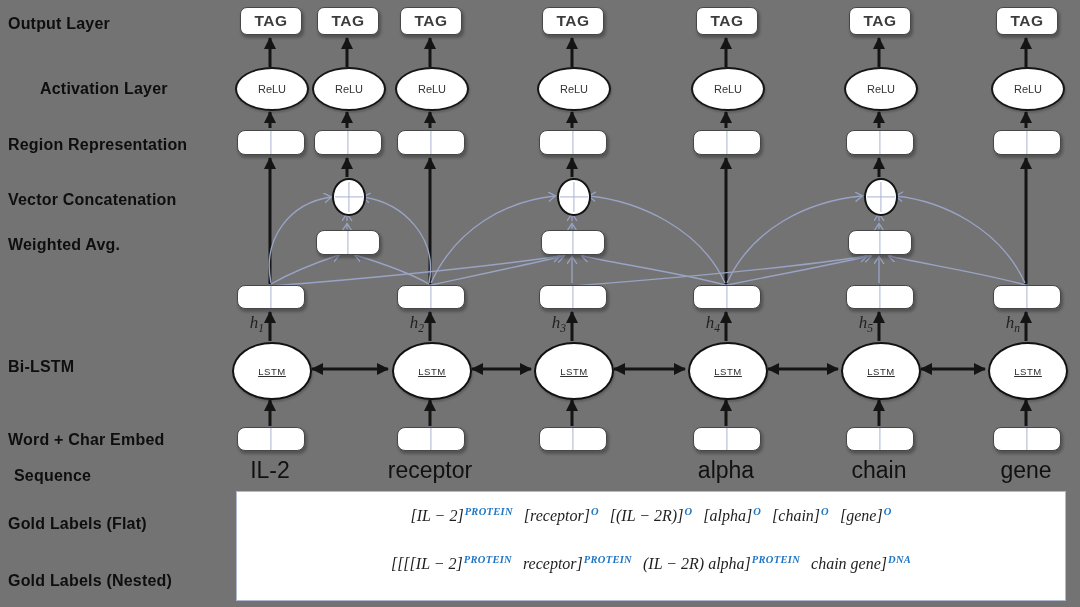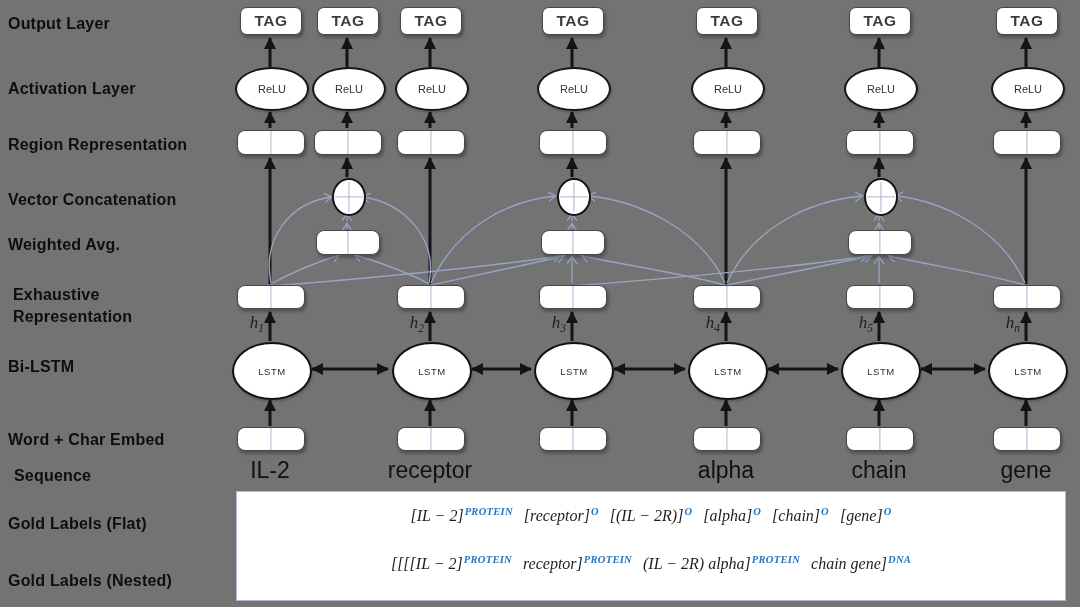--- a/index.html
+++ b/index.html
@@ -17,21 +17,21 @@
   .relu{position:absolute;z-index:2;width:70px;height:40px;top:67px;background:#fff;border:2.2px solid #161616;
         border-radius:50%;display:flex;align-items:center;justify-content:center;font-size:11px;color:#333;
         box-shadow:1px 2px 2px rgba(0,0,0,.18);}
   .regbox{width:66px;height:23px;top:130px;}
   .circle{position:absolute;z-index:2;width:30px;height:34px;top:178px;background:#fff;
           border:2.4px solid #141414;border-radius:50%;}
   .wavgbox{width:62px;height:23px;top:230px;}
   .exbox{width:66px;height:22px;top:285px;}
   .lstm{position:absolute;z-index:2;width:76px;height:54px;top:342px;background:#fff;border:2.5px solid #121212;
         border-radius:50%;display:flex;align-items:center;justify-content:center;font-size:9.5px;color:#2e2e2e;
-        letter-spacing:.6px;box-shadow:1px 2px 2px rgba(0,0,0,.18);}
+        letter-spacing:.6px;box-shadow:1px 2px 2px rgba(0,0,0,.18);text-decoration:underline;}
   .embox{width:66px;height:22px;top:427px;}
   .word{position:absolute;z-index:2;top:457px;width:130px;text-align:center;font-size:23px;color:#111;}
   .hlbl{position:absolute;z-index:2;top:313px;width:28px;text-align:right;
         font-family:"Liberation Serif",serif;font-style:italic;font-size:17px;color:#222;}
   .hlbl sub{font-size:11.5px;font-style:italic;}
   .goldbox{position:absolute;z-index:2;left:236px;top:491px;width:828px;height:108px;
            border:1.3px solid #aeb9cf;background:#fff;}
   .goldline{position:absolute;left:0;width:100%;text-align:center;
             font-family:"Liberation Serif",serif;font-style:italic;font-size:16px;color:#1e1e1e;}
   .goldline .seg{margin-left:7px;}
@@ -127,25 +127,24 @@
       <path d="M573 286 C650 280, 790 268, 867 256" marker-end="url(#mv)"></path>
       <path d="M727 285 C768 277, 828 265, 871 256" marker-end="url(#mv)"></path>
       <path d="M1025 285 C992 275, 925 264, 889 256" marker-end="url(#mv)"></path>
       <path d="M879 283 V257" marker-end="url(#mv)"></path>
       <path d="M879 229 V224" marker-end="url(#mv)"></path>
         <path d="M879 221 V214" marker-end="url(#mv)"></path>
     </g>
   </svg>
 
   <div class="rowlabel" style="top:13px;">Output Layer</div>
-  <div class="rowlabel" style="top:78px;">Activation Layer</div>
+  <div class="rowlabel" style="top:78px;margin-left:32px;">Activation Layer</div>
   <div class="rowlabel" style="top:134px;">Region Representation</div>
   <div class="rowlabel" style="top:189px;">Vector Concatenation</div>
   <div class="rowlabel" style="top:234px;">Weighted Avg.</div>
-  <div class="rowlabel" style="top:284px;left:13px;width:150px;">Exhaustive Representation</div>
   <div class="rowlabel" style="top:356px;">Bi-LSTM</div>
   <div class="rowlabel" style="top:429px;width:230px;">Word + Char Embed</div>
   <div class="rowlabel" style="top:465px;left:14px;">Sequence</div>
   <div class="rowlabel" style="top:513px;">Gold Labels (Flat)</div>
   <div class="rowlabel" style="top:570px;">Gold Labels (Nested)</div>
 
   <div class="box tagbox" style="left:240px;">TAG</div>
   <div class="box tagbox" style="left:317px;">TAG</div>
   <div class="box tagbox" style="left:400px;">TAG</div>
   <div class="box tagbox" style="left:542px;">TAG</div>

